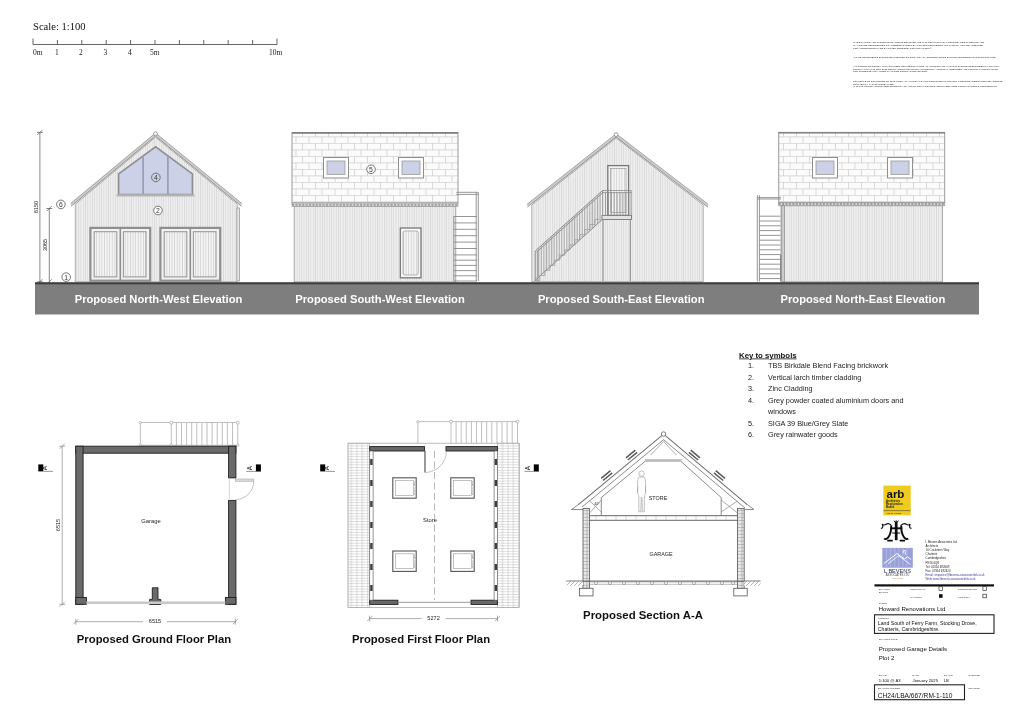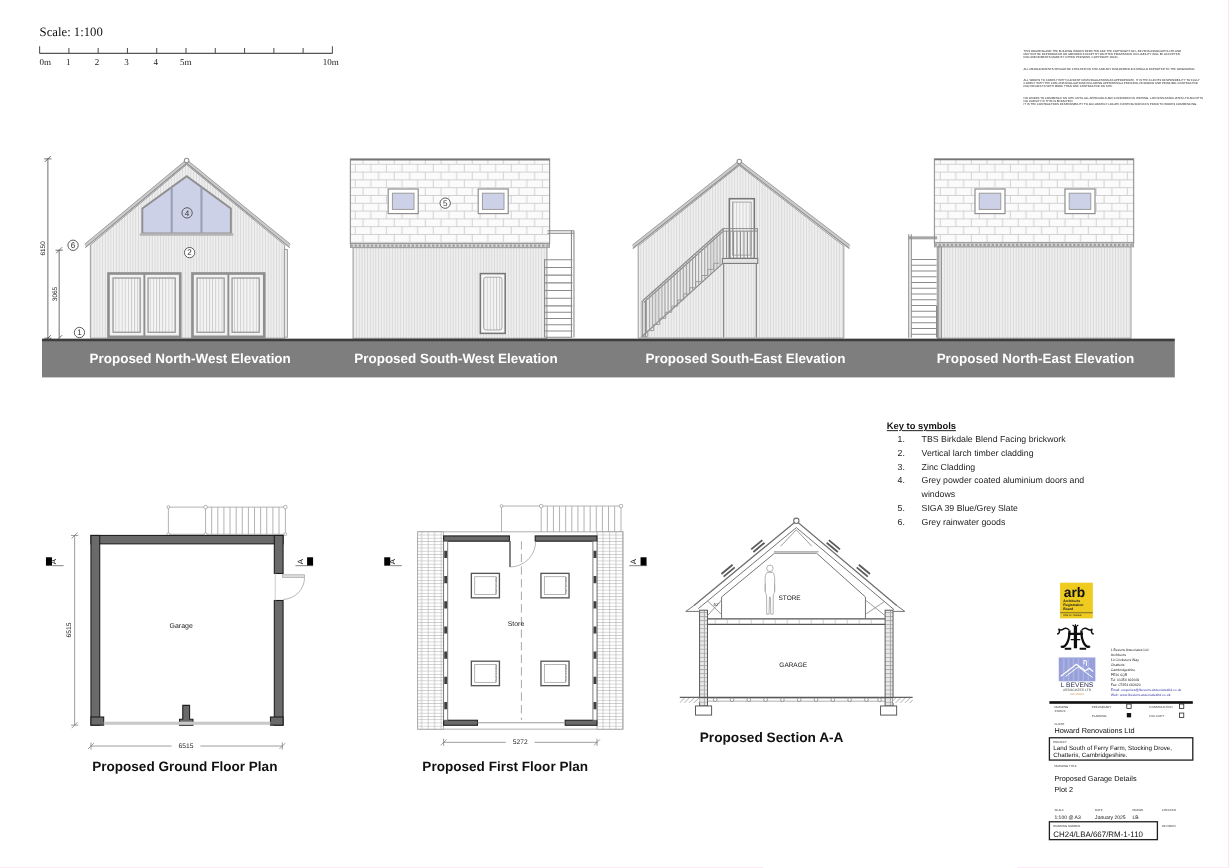--- a/index.html
+++ b/index.html
@@ -1,16 +1,16 @@
 <!DOCTYPE html>
 <html><head>
 <meta charset="utf-8">
 <style>
   html,body{margin:0;padding:0;background:#ffffff;}
-  #sheet{position:relative;width:1024px;height:723px;background:#f9a8d4;overflow:hidden;
+  #sheet{position:relative;width:1024px;height:723px;background:#3b82f6;overflow:hidden;
          font-family:"Liberation Sans", sans-serif;}
   svg text{font-family:"Liberation Sans", sans-serif;}
   text.serif, g.serif text{font-family:"Liberation Serif", serif !important;}
 </style>
 </head>
 <body>
 <div id="sheet">
 <svg width="1024" height="723" viewBox="0 0 1024 723" xmlns="http://www.w3.org/2000/svg">
 <defs>
   <pattern id="clad" width="2.3" height="8" patternUnits="userSpaceOnUse">

